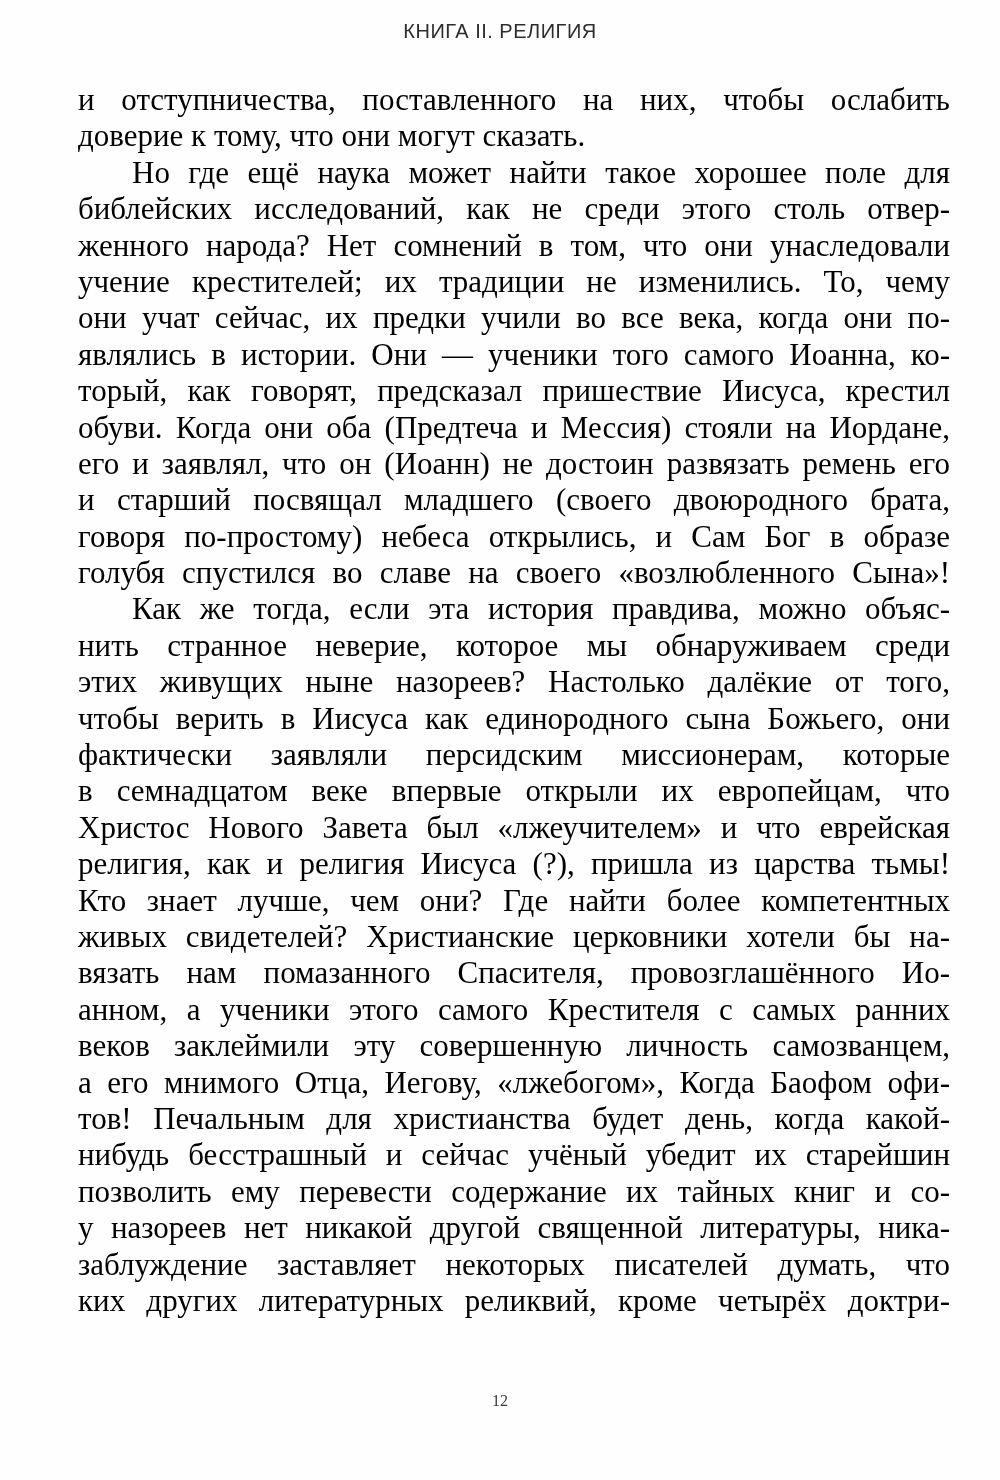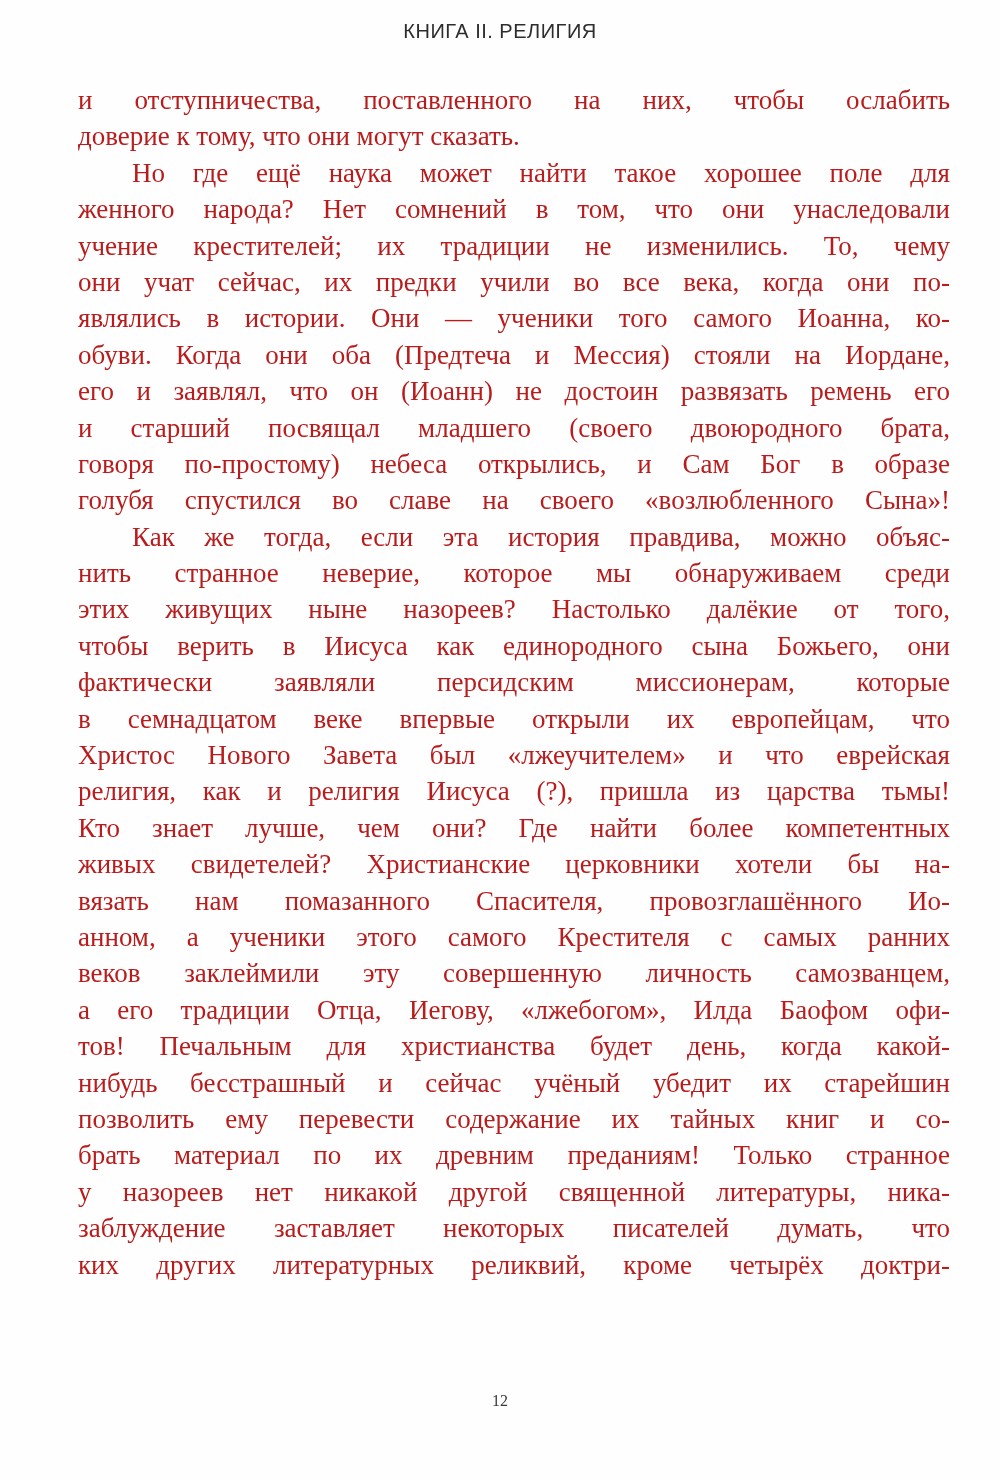--- a/index.html
+++ b/index.html
@@ -26,23 +26,23 @@
     font-weight: 500;
     letter-spacing: 0.5px;
     color: #2d2d2d;
   }
   .body-text {
     position: absolute;
     top: 82px;
     left: 78px;
     width: 872px;
     font-family: "Liberation Serif", "DejaVu Serif", serif;
-    font-size: 27px;
+    font-size: 31px;
     line-height: 36.4px;
-    color: #b91c1c;
+    color: #000000;
   }
   .line {
     text-align: justify;
     text-align-last: justify;
     height: 36.4px;
     overflow: visible;
   }
   .line.par-end {
     text-align: center;
     text-align-last: left;
@@ -64,46 +64,47 @@
 </head>
 <body>
 
 <div class="scan-page">
   <div class="running-header">КНИГА II. РЕЛИГИЯ</div>
 
   <div class="body-text">
       <div class="line">и отступничества, поставленного на них, чтобы ослабить</div>
       <div class="line par-end">доверие к тому, что они могут сказать.</div>
       <div class="line indent">Но где ещё наука может найти такое хорошее поле для</div>
+      <div class="line">библейских исследований, как не среди этого столь отвер-</div>
       <div class="line">женного народа? Нет сомнений в том, что они унаследовали</div>
       <div class="line">учение крестителей; их традиции не изменились. То, чему</div>
       <div class="line">они учат сейчас, их предки учили во все века, когда они по-</div>
       <div class="line">являлись в истории. Они — ученики того самого Иоанна, ко-</div>
+      <div class="line">торый, как говорят, предсказал пришествие Иисуса, крестил</div>
       <div class="line">обуви. Когда они оба (Предтеча и Мессия) стояли на Иордане,</div>
       <div class="line">его и заявлял, что он (Иоанн) не достоин развязать ремень его</div>
       <div class="line">и старший посвящал младшего (своего двоюродного брата,</div>
       <div class="line">говоря по-простому) небеса открылись, и Сам Бог в образе</div>
       <div class="line">голубя спустился во славе на своего «возлюбленного Сына»!</div>
       <div class="line indent">Как же тогда, если эта история правдива, можно объяс-</div>
       <div class="line">нить странное неверие, которое мы обнаруживаем среди</div>
       <div class="line">этих живущих ныне назореев? Настолько далёкие от того,</div>
       <div class="line">чтобы верить в Иисуса как единородного сына Божьего, они</div>
       <div class="line">фактически заявляли персидским миссионерам, которые</div>
       <div class="line">в семнадцатом веке впервые открыли их европейцам, что</div>
       <div class="line">Христос Нового Завета был «лжеучителем» и что еврейская</div>
       <div class="line">религия, как и религия Иисуса (?), пришла из царства тьмы!</div>
       <div class="line">Кто знает лучше, чем они? Где найти более компетентных</div>
       <div class="line">живых свидетелей? Христианские церковники хотели бы на-</div>
       <div class="line">вязать нам помазанного Спасителя, провозглашённого Ио-</div>
       <div class="line">анном, а ученики этого самого Крестителя с самых ранних</div>
       <div class="line">веков заклеймили эту совершенную личность самозванцем,</div>
-      <div class="line">а его традиции Отца, Иегову, «лжебогом», Илда Баофом офи-</div>
+      <div class="line">а его мнимого Отца, Иегову, «лжебогом», Когда Баофом офи-</div>
       <div class="line">тов! Печальным для христианства будет день, когда какой-</div>
       <div class="line">нибудь бесстрашный и сейчас учёный убедит их старейшин</div>
       <div class="line">позволить ему перевести содержание их тайных книг и со-</div>
-      <div class="line">брать материал по их древним преданиям! Только странное</div>
       <div class="line">у назореев нет никакой другой священной литературы, ника-</div>
       <div class="line">заблуждение заставляет некоторых писателей думать, что</div>
       <div class="line">ких других литературных реликвий, кроме четырёх доктри-</div>
     </div>
 
   <div class="page-number">12</div>
 </div>
 
 </body></html>

